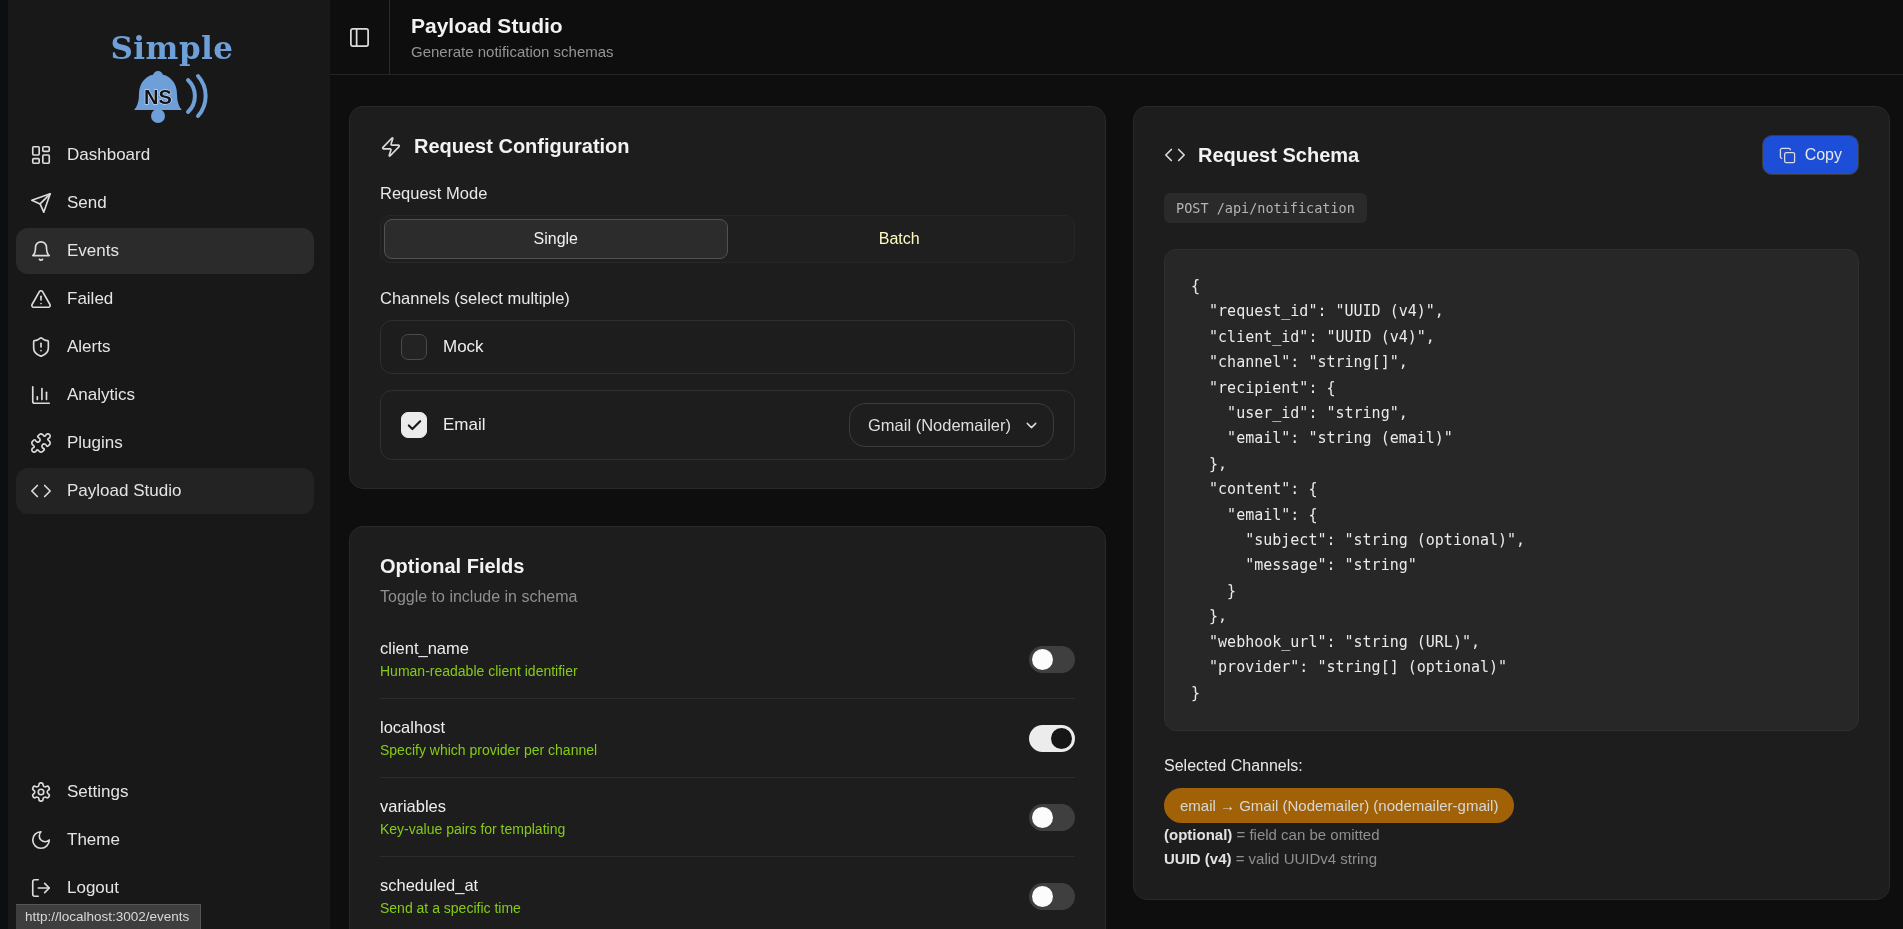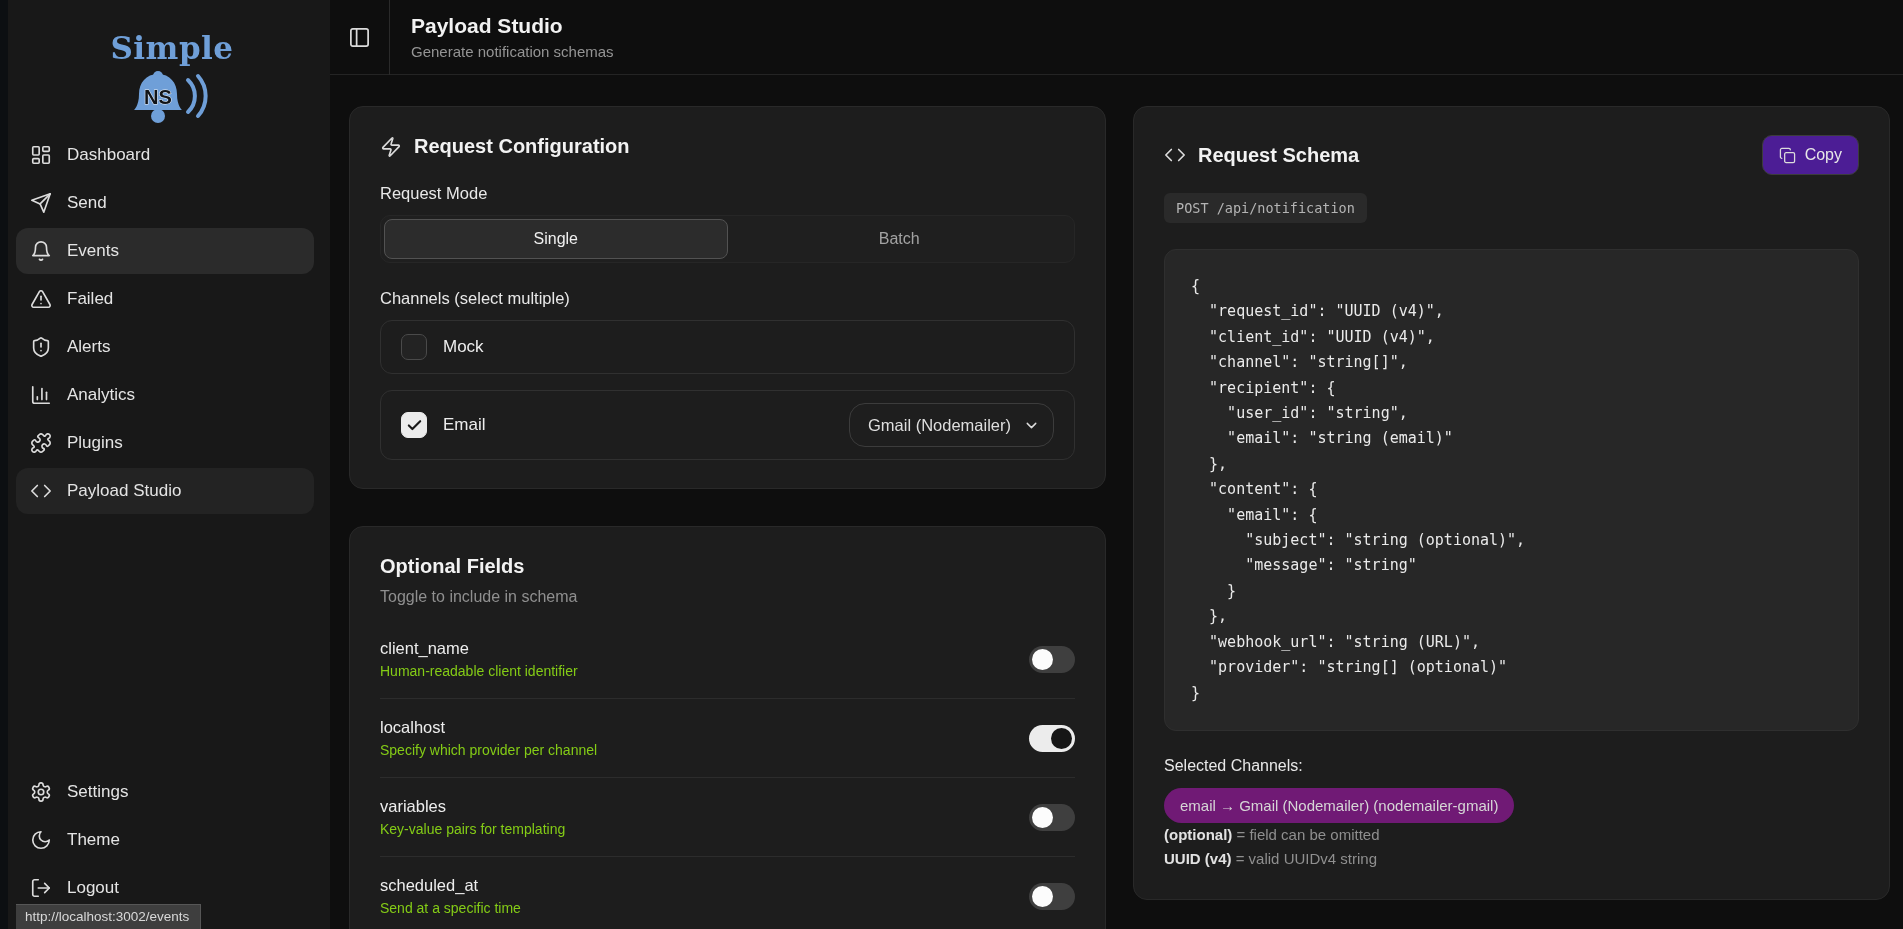--- a/index.html
+++ b/index.html
@@ -40,21 +40,21 @@
   .col-right { width:757px; }
   .card { background:#1d1d1d; border:1px solid #292929; border-radius:14px; padding:28px 30px; }
 
   
   .card-header { display:flex; align-items:center; gap:12px; }
   .card-header svg { width:22px; height:22px; stroke:#ededed; }
   .card-title { font-size:20px; font-weight:bold; color:#f2f2f2; }
   .section-label { font-size:16.5px; color:#e8e8e8; margin:26px 0 12px 0; }
   .segmented { display:flex; background:#1f1f1f; border:1px solid #262626; border-radius:10px; padding:3px;text-align:center; }
   .segment { flex:1; height:40px; display:flex; align-items:center; justify-content:center;
-    font-size:16px; color:#a3a3a3; border-radius:8px; border:1px solid transparent; cursor:pointer; }
+    font-size:16px; color:#fef9c3; border-radius:8px; border:1px solid transparent; cursor:pointer; }
   .segment.selected { background:#2c2c2c; border-color:#525252; color:#f0f0f0; }
   .channel-row { display:flex; align-items:center; border:1px solid #303030; border-radius:12px;
     padding:16px 20px; margin-bottom:16px; }
   .channel-row.h54 { height:54px; } .channel-row.h70 { height:70px; margin-bottom:0; }
   .checkbox { width:26px; height:26px; border-radius:7px; background:#232323; border:1px solid #4a4a4a;
     display:flex; align-items:center; justify-content:center; cursor:pointer; flex:none; }
   .checkbox.checked { background:#ececec; border-color:#ececec; }
   .checkbox svg { width:17px; height:17px; stroke:#1a1a1a; stroke-width:3; }
   .channel-label { font-size:17px; color:#ededed; margin-left:16px; }
   .select { margin-left:auto; display:flex; align-items:center; height:44px; padding:0 13px 0 18px;
@@ -72,29 +72,29 @@
   .toggle { width:46px; height:27px; border-radius:999px; background:#3f3f3f; position:relative; cursor:pointer; flex:none; }
   .toggle .knob { width:21px; height:21px; border-radius:50%; background:#fcfcfc; position:absolute; top:3px; left:3px; }
   .toggle.on { background:#ececec; }
   .toggle.on .knob { left:auto; right:3px; background:#161616; }
   .card-optional { min-height:620px; }
 
   
   .schema-header { display:flex; align-items:center; gap:12px; }
   .schema-header svg { width:22px; height:22px; stroke:#ededed; }
   .copy-btn { margin-left:auto; display:flex; align-items:center; gap:9px; height:40px; padding:0 16px;
-    background:#4c1d95; border:1px solid #3c3c3c; border-radius:10px; cursor:pointer; color:#e8e8e8; font-size:16px; }
+    background:#1d4ed8; border:1px solid #3c3c3c; border-radius:10px; cursor:pointer; color:#e8e8e8; font-size:16px; }
   .copy-btn svg { width:17px; height:17px; stroke:#e0e0e0; }
   .endpoint-badge { display:inline-block; margin-top:18px; background:#2a2a2a; border-radius:6px;
     padding:7px 12px; font-family:"DejaVu Sans Mono", monospace; font-size:13.5px; color:#b4b4b4; }
   .codeblock { background:#272727; border:1px solid #2f2f2f; border-radius:12px; padding:24px 26px; margin-top:26px; }
   .codeblock pre { font-family:"DejaVu Sans Mono", monospace; font-size:15px; line-height:25.4px;
     color:#eaeaea; white-space:pre; }
   .sel-channels-label { font-size:16px; color:#e8e8e8; margin-top:26px; }
-  .channel-chip { display:inline-block; margin-top:13px; background:#701a75; border-radius:999px;
+  .channel-chip { display:inline-block; margin-top:13px; background:#a16207; border-radius:999px;
     padding:9px 16px; font-size:15px; color:#d6d6d6; }
   .legend { }
   .legend-line { font-size:15px; color:#8f8f8f; line-height:24px; }
   .legend-line strong { color:#e2e2e2; }
 
   
   .statusbar { position:absolute; left:16px; bottom:0; z-index:10; background:#3e3e3e; border:1px solid #565656;
     border-bottom:none; border-left:none; padding:4px 11px 5px 9px; font-size:13.5px; color:#d8d8d8; }
 </style>
 </head>

